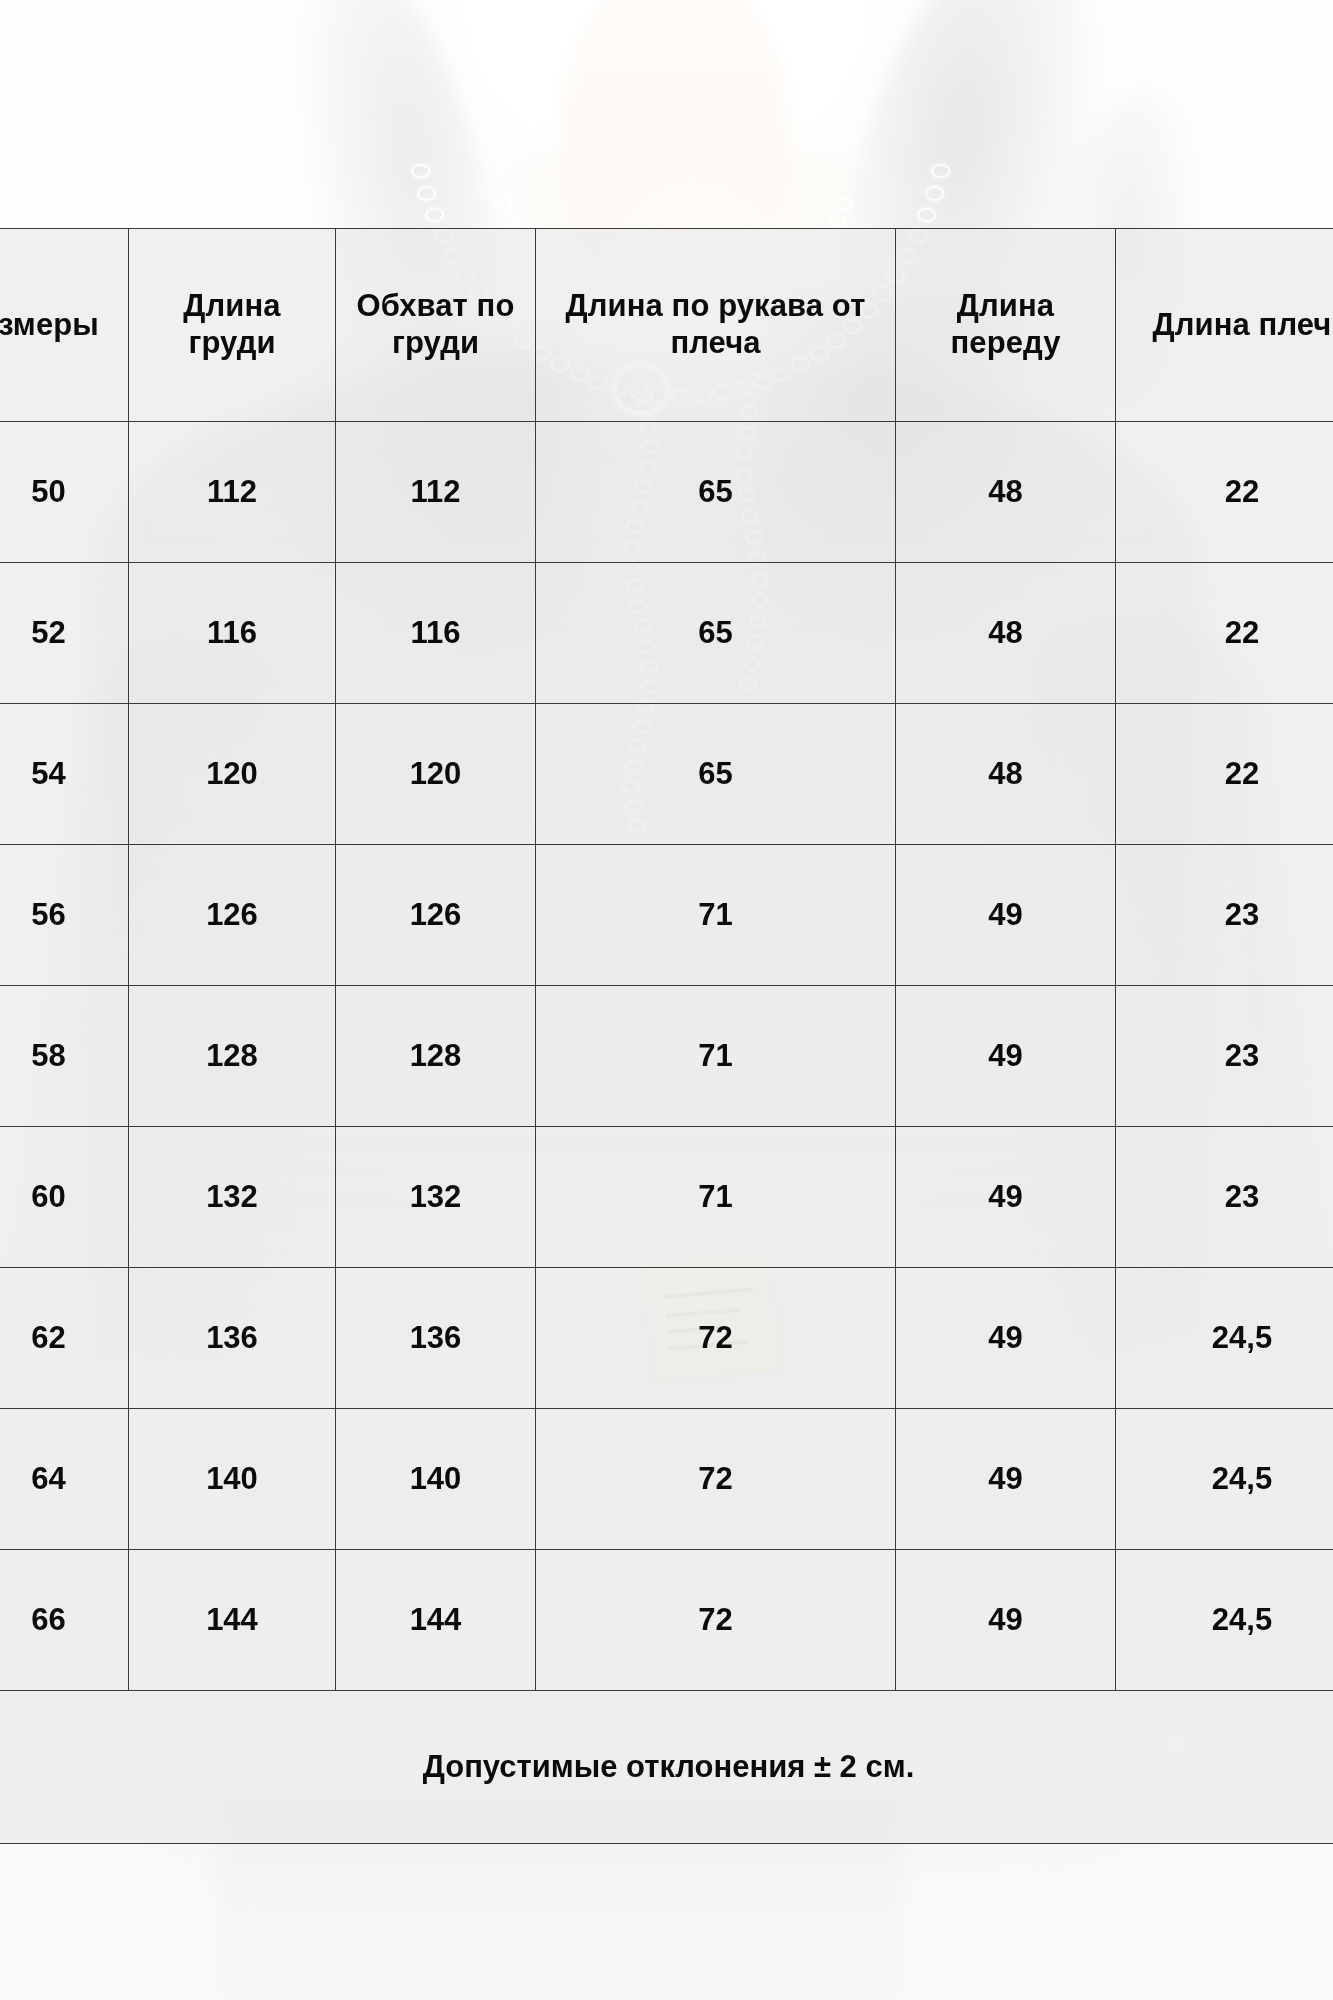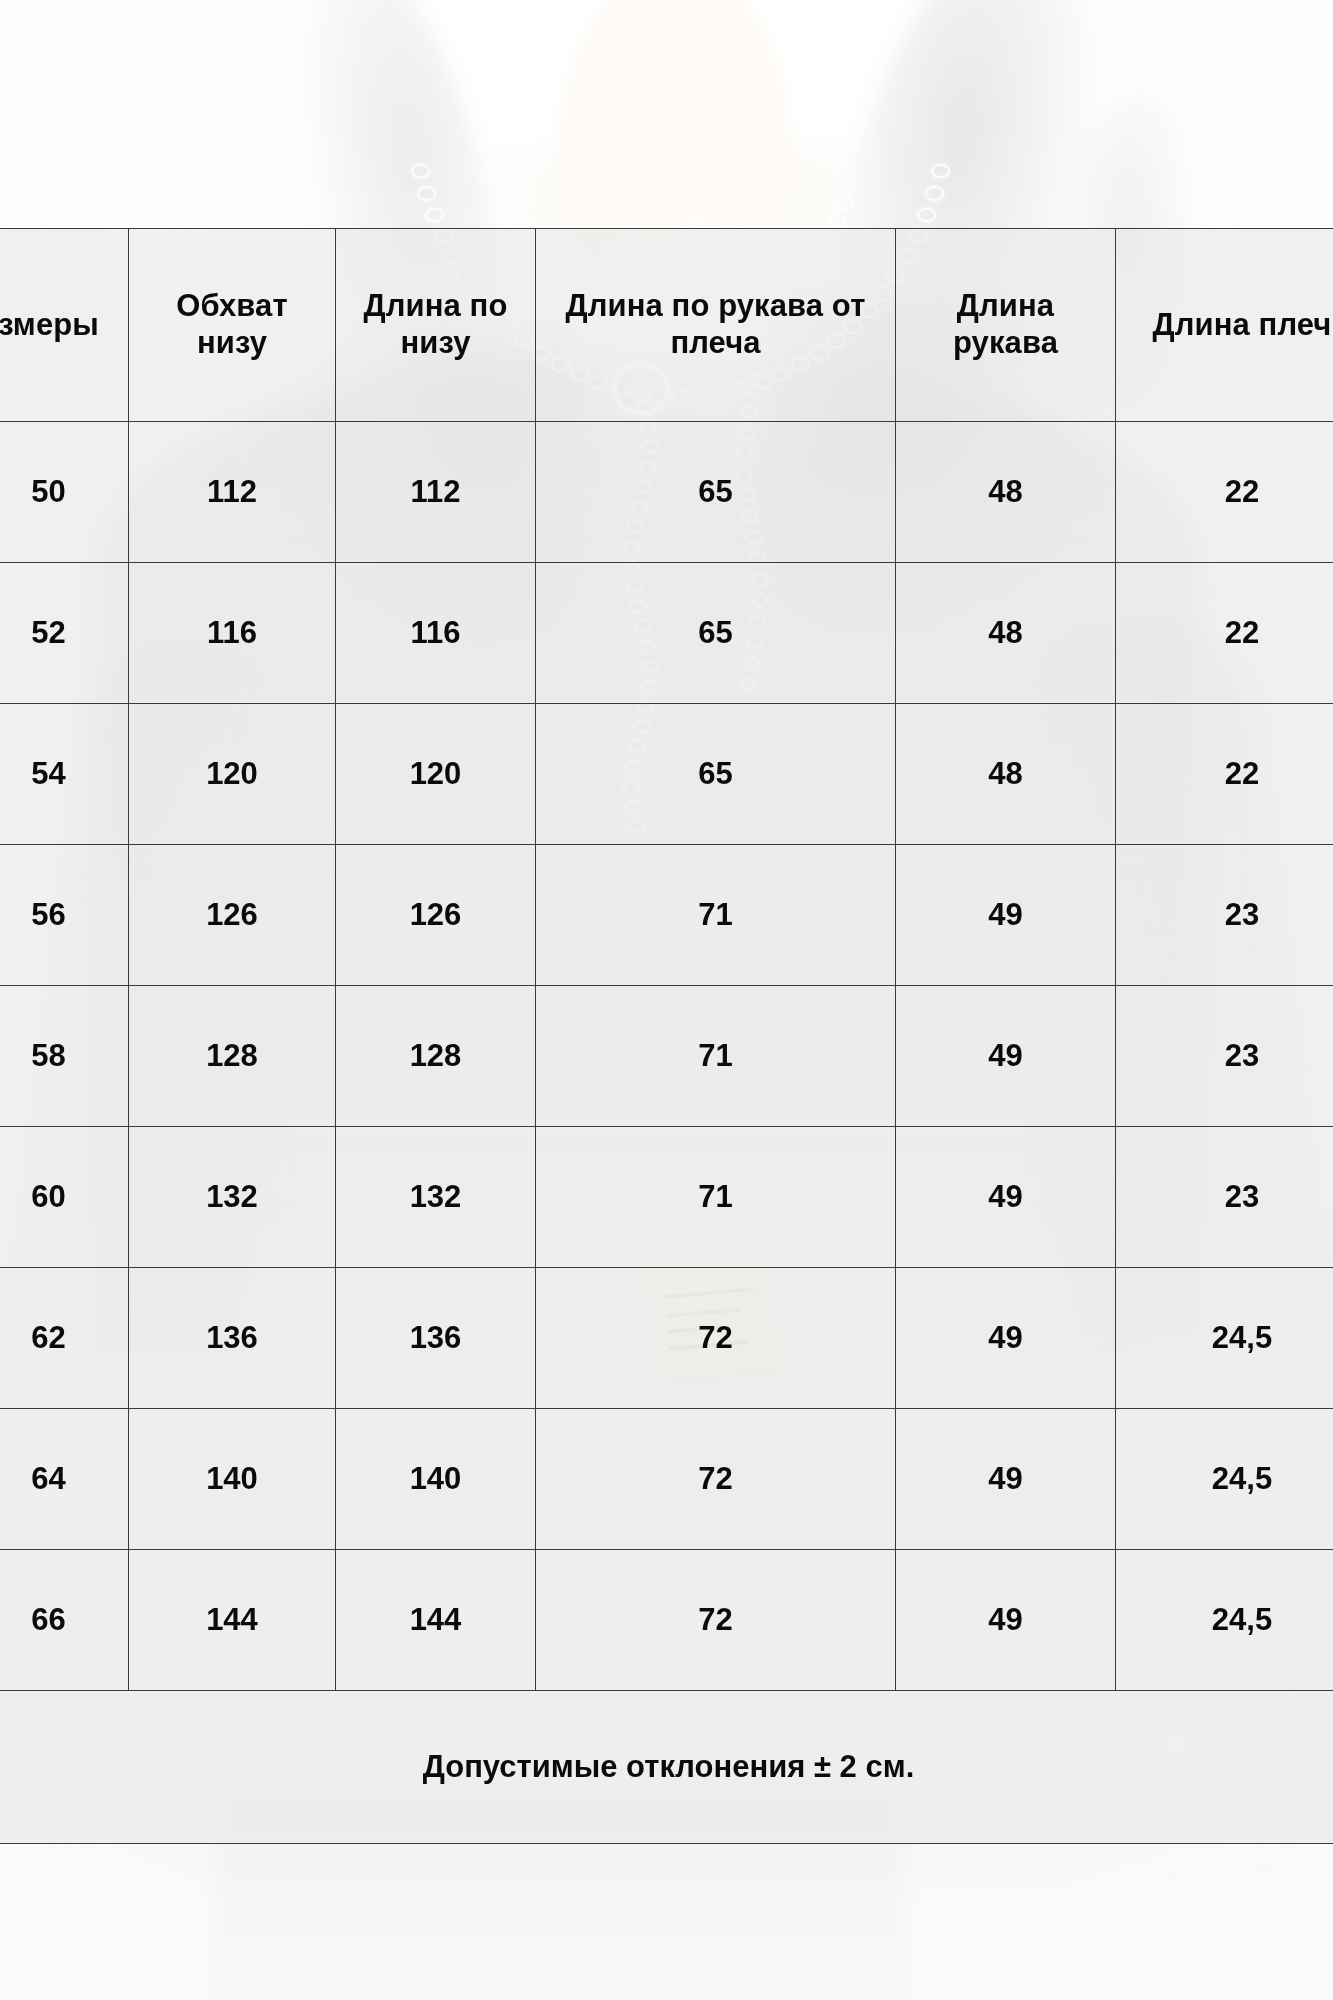--- a/index.html
+++ b/index.html
@@ -270,24 +270,24 @@
       <col class="c0">
         <col class="c1">
         <col class="c2">
       <col class="c3">
         <col class="c4">
         <col class="c5">
     </colgroup>
     <thead>
       <tr>
         <th>змеры</th>
-        <th>Обхват низу</th>
-        <th>Длина по низу</th>
+        <th>Длина груди</th>
+        <th>Обхват по груди</th>
         <th>Длина по рукава от плеча</th>
-        <th>Длина рукава</th>
+        <th>Длина переду</th>
         <th>Длина плеч</th>
       </tr>
     </thead>
     <tbody id="tbody">
         <tr>
           <td>50</td>
           <td>112</td>
           <td>112</td>
           <td>65</td>
           <td>48</td>

